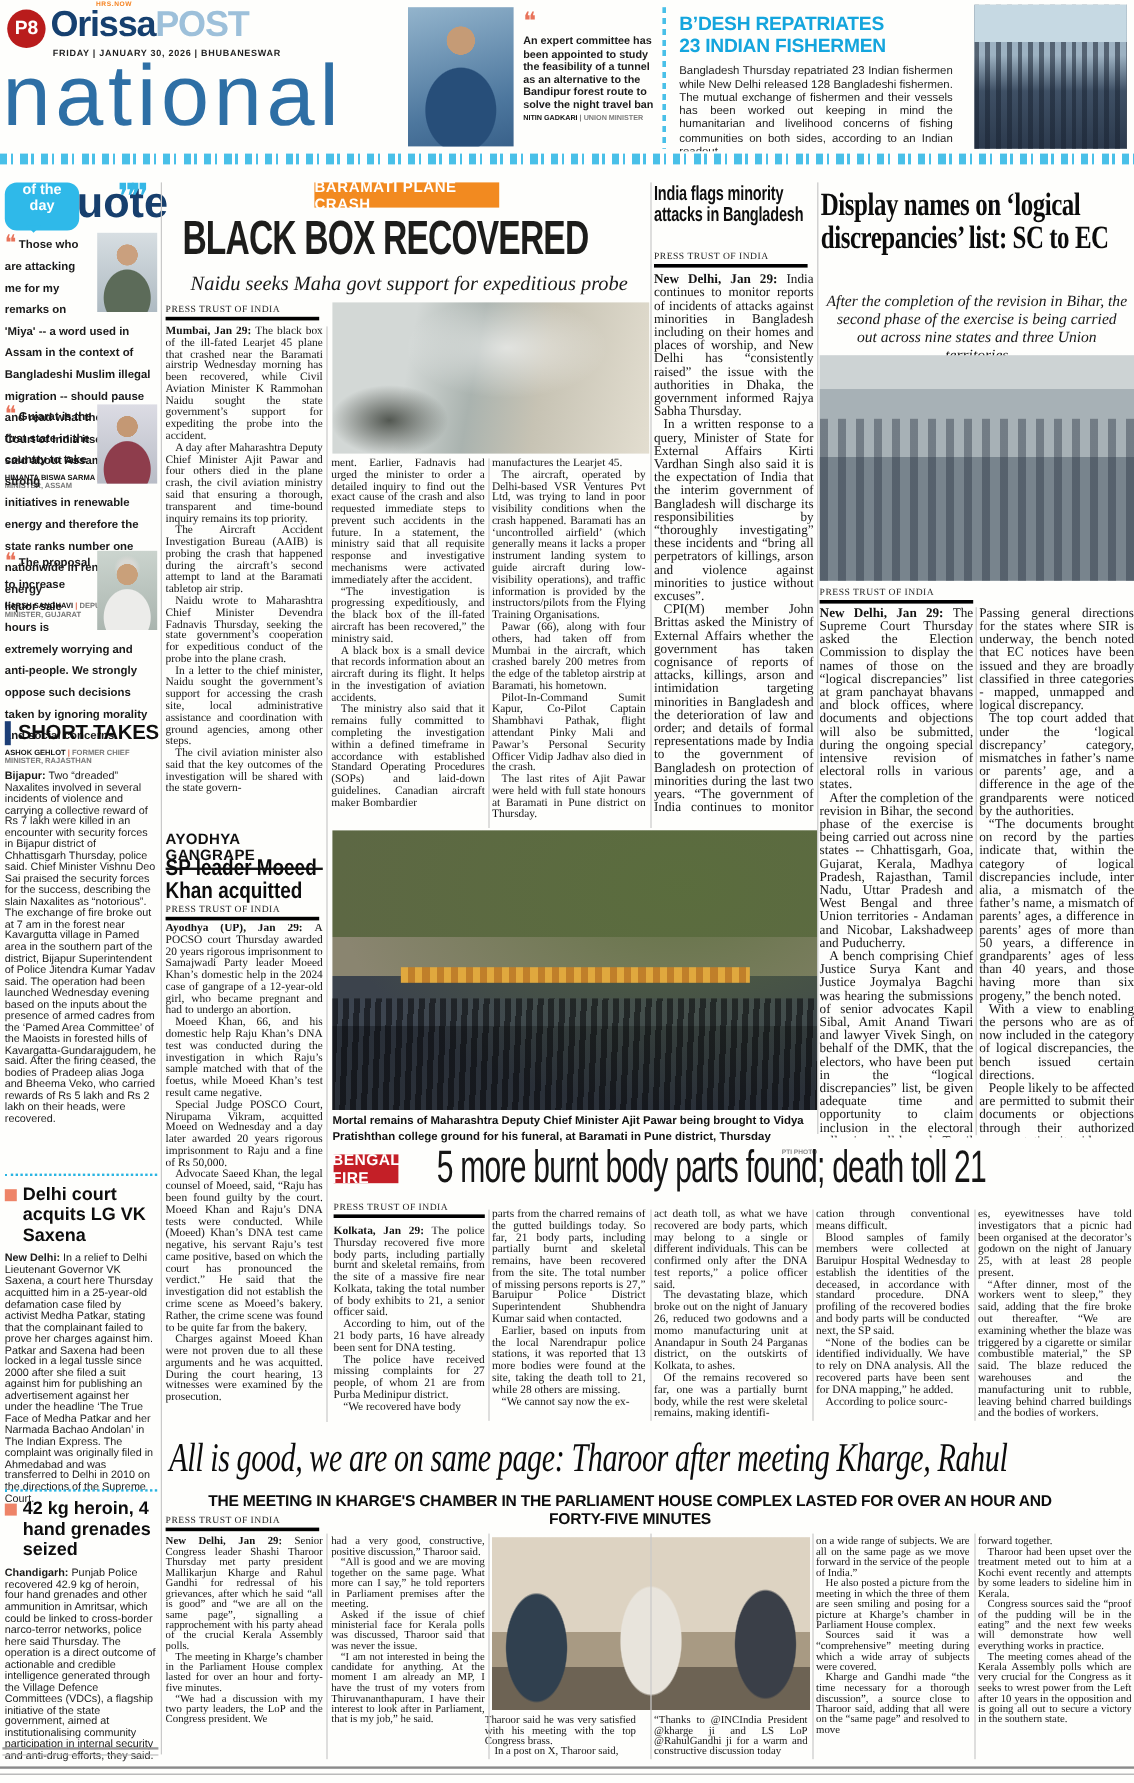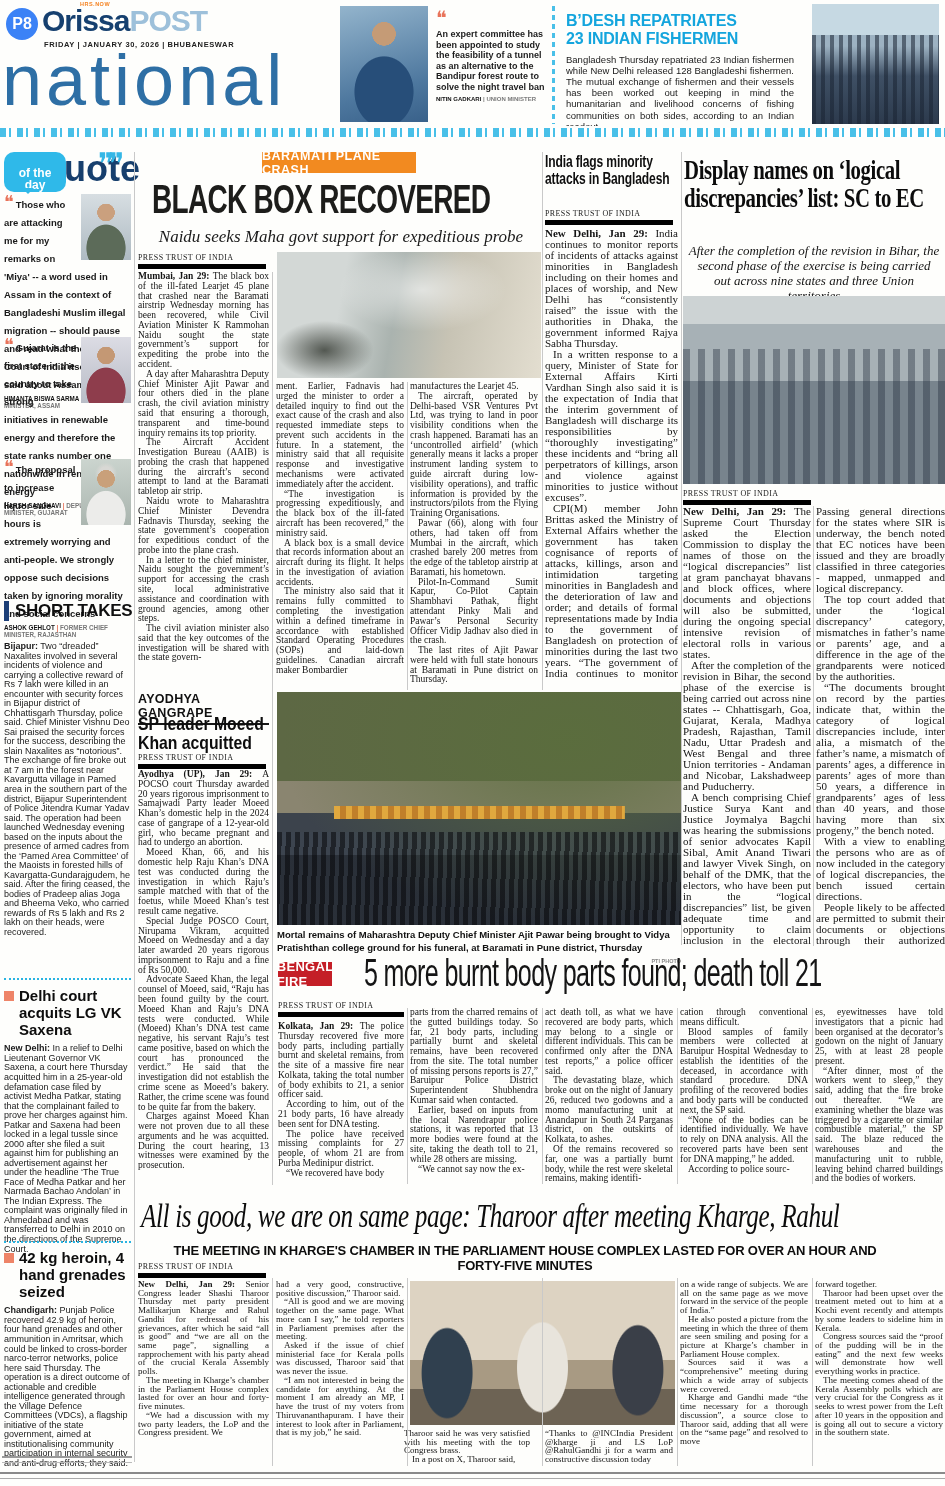--- a/index.html
+++ b/index.html
@@ -1,20 +1,20 @@
 <!DOCTYPE html>
 <html lang="en"><head>
 <meta charset="utf-8">
 <style>
   html,body{margin:0;padding:0;background:#e9e9e9}
   .page{position:relative;width:945px;height:1486px;background:#fefefc;overflow:hidden;
         font-family:"Liberation Serif",serif;color:#141414}
   .abs{position:absolute}
   
-  .badge{left:6px;top:8px;width:32px;height:32px;border-radius:50%;background:#3b82f6;color:#fff;
+  .badge{left:6px;top:8px;width:32px;height:32px;border-radius:50%;background:#b91c1c;color:#fff;
          font:bold 16px "Liberation Sans",sans-serif;display:flex;align-items:center;justify-content:center}
   .mast{left:42px;top:4px;font:bold 30px "Liberation Sans",sans-serif;letter-spacing:-1px}
   .mast .o{color:#16406f}.mast .p{color:#9dc0da}
   .mast-tag{left:80px;top:1px;font:bold 5.5px "Liberation Sans",sans-serif;color:#f58220;letter-spacing:.5px}
   .dateline{left:44px;top:40px;font:bold 7.5px "Liberation Sans",sans-serif;color:#222;letter-spacing:.6px}
   .national{left:2px;top:44px;font:300 72px "Liberation Sans",sans-serif;color:#2e6fa5;letter-spacing:4px;line-height:1}
   .ph{background:#9ab0c0}
   .ph-gadkari{left:340px;top:6px;width:88px;height:116px;
     background:radial-gradient(circle 12px at 50% 24%,#c59b76 97%,transparent),
                radial-gradient(ellipse 30px 36px at 50% 74%,#274e79 97%,transparent),
@@ -31,21 +31,21 @@
   .bd-body{left:566px;top:54px;width:228px;height:72px;font:9.5px "Liberation Sans",sans-serif;
            line-height:1.17;text-align:justify;overflow:hidden;color:#1b1b1b}
   .ph-fisher{left:812px;top:4px;width:127px;height:120px;
     background:linear-gradient(180deg,#c6d9e3 0 26%,rgba(198,217,227,0) 26%),
                repeating-linear-gradient(90deg,rgba(25,35,50,.55) 0 4px,rgba(25,35,50,0) 4px 9px),
                linear-gradient(180deg,#9db2c2 0 35%,#3f5065 60%,#2c3a4d 100%)}
   .dashstrip{left:0;top:128px;width:945px;height:9px;
     background:repeating-linear-gradient(90deg,#49c0e8 0 6px,#fff 6px 9px,#49c0e8 9px 11px,#fff 11px 17px)}
   
   .qod-bubble{left:4px;top:152px;width:62px;height:40px;background:#2fb9e9;border-radius:10px;color:#fff;
-    font:bold 12px "Liberation Sans",sans-serif;display:flex;flex-direction:column;align-items:center;justify-content:flex-end;line-height:1.05}
+    font:bold 12px "Liberation Sans",sans-serif;display:flex;flex-direction:column;align-items:center;justify-content:flex-start;line-height:1.05}
   .qod-bubble:after{content:"";position:absolute;left:18px;bottom:-8px;border:6px solid transparent;border-top-color:#2fb9e9}
   .qod-word{left:64px;top:148px;font:bold 36px "Liberation Sans",sans-serif;color:#173f6d}
   .qod-marks{left:98px;top:146px;font-size:30px;color:#35b7e6;letter-spacing:-6px}
   .quote{width:127px;left:4px}
   .q1{top:194px;height:140px}.q2{top:337px;height:118px}.q3{top:459px;height:138px}
   .qmark{float:left;font-size:18px;color:#e8735a;line-height:.9;margin-right:2px}
   .qtext{font:bold 9.5px "Liberation Sans",sans-serif;line-height:1.06;color:#1a1a1a}
   .portrait{float:right;width:50px;height:66px;margin:0 0 2px 3px}
   .pt1{background:radial-gradient(circle 9px at 50% 28%,#caa07e 96%,transparent),
        radial-gradient(ellipse 20px 24px at 50% 82%,#5c6b59 96%,transparent),linear-gradient(#d7dee2,#aebac2)}
@@ -62,21 +62,21 @@
   .st-item{width:127px;left:4px}
   .sti1{top:636px}.sti2{top:988px}.sti3{top:1250px}
   .st-title{display:flex;gap:5px;font:bold 15px "Liberation Sans",sans-serif;line-height:1.12;color:#0d0d0d}
   .st-bullet{flex:0 0 10px;width:10px;height:10px;background:#ee8468;margin-top:3px}
   .st-body{margin:6px 0 0 0;font:9px "Liberation Sans",sans-serif;line-height:1.06;text-align:left;color:#1b1b1b}
   .st-body b{font-weight:bold}
   .dotsep{left:4px;width:127px;border-top:2px dotted #29b4e2;height:0}
   .ds1{top:978px}.ds2{top:1241px}
   .endrule{left:2px;top:1456px;width:130px;height:4px;border-top:2px solid #9a9a9a;border-bottom:1px solid #bbb}
   
-  .byline{font-size:8px;letter-spacing:.4px;color:#222;border-bottom:5px solid #000000;padding-bottom:2px;width:128px}
+  .byline{font-size:8px;letter-spacing:.4px;color:#222;border-bottom:3px solid #000000;padding-bottom:2px;width:128px}
   .bodycol{font-size:9.5px;line-height:1.03;text-align:justify;overflow:hidden;hyphens:auto}
   .bodycol p{margin:0;text-indent:8px}
   .bodycol p:first-child{text-indent:0}
   .f92{font-size:11px;line-height:1.0}
   .f90{font-size:9px;line-height:.97}
   
   .bpc-bar{left:262px;top:152px;width:154px;height:21px;background:#f28a20;color:#fff;
     font:bold 12.5px "Liberation Sans",sans-serif;letter-spacing:.5px;display:flex;align-items:center;justify-content:center}
   .bb-head{left:152px;top:177px;font:800 40px "Liberation Sans",sans-serif;letter-spacing:-1px;color:#1d1d1b;
     white-space:nowrap;transform:scaleX(.7);transform-origin:0 0}

